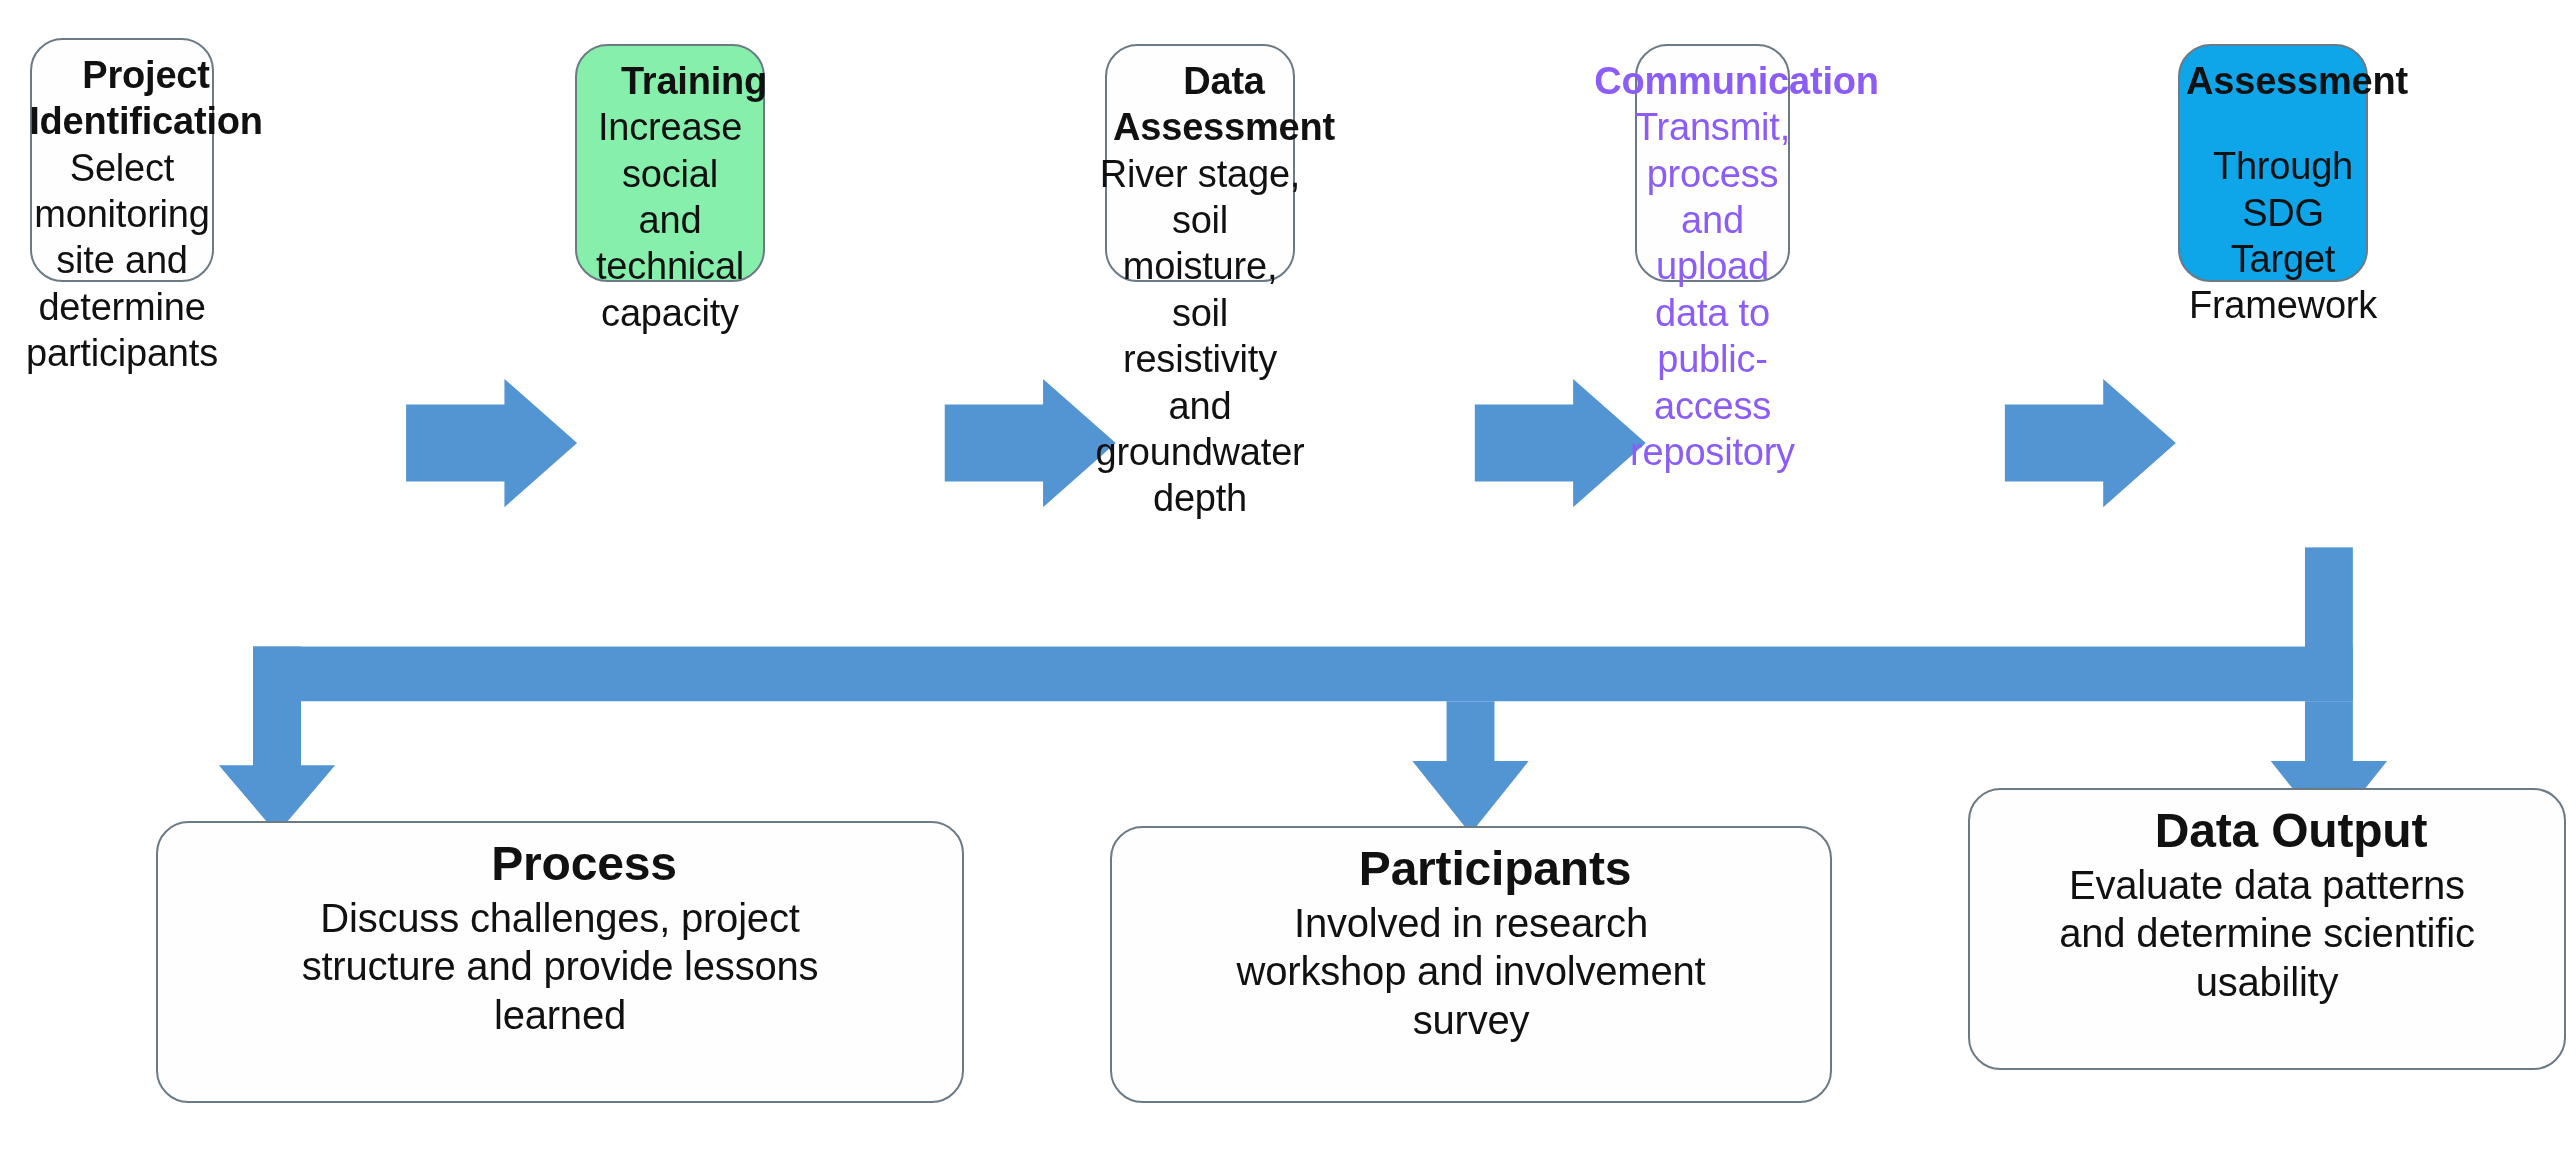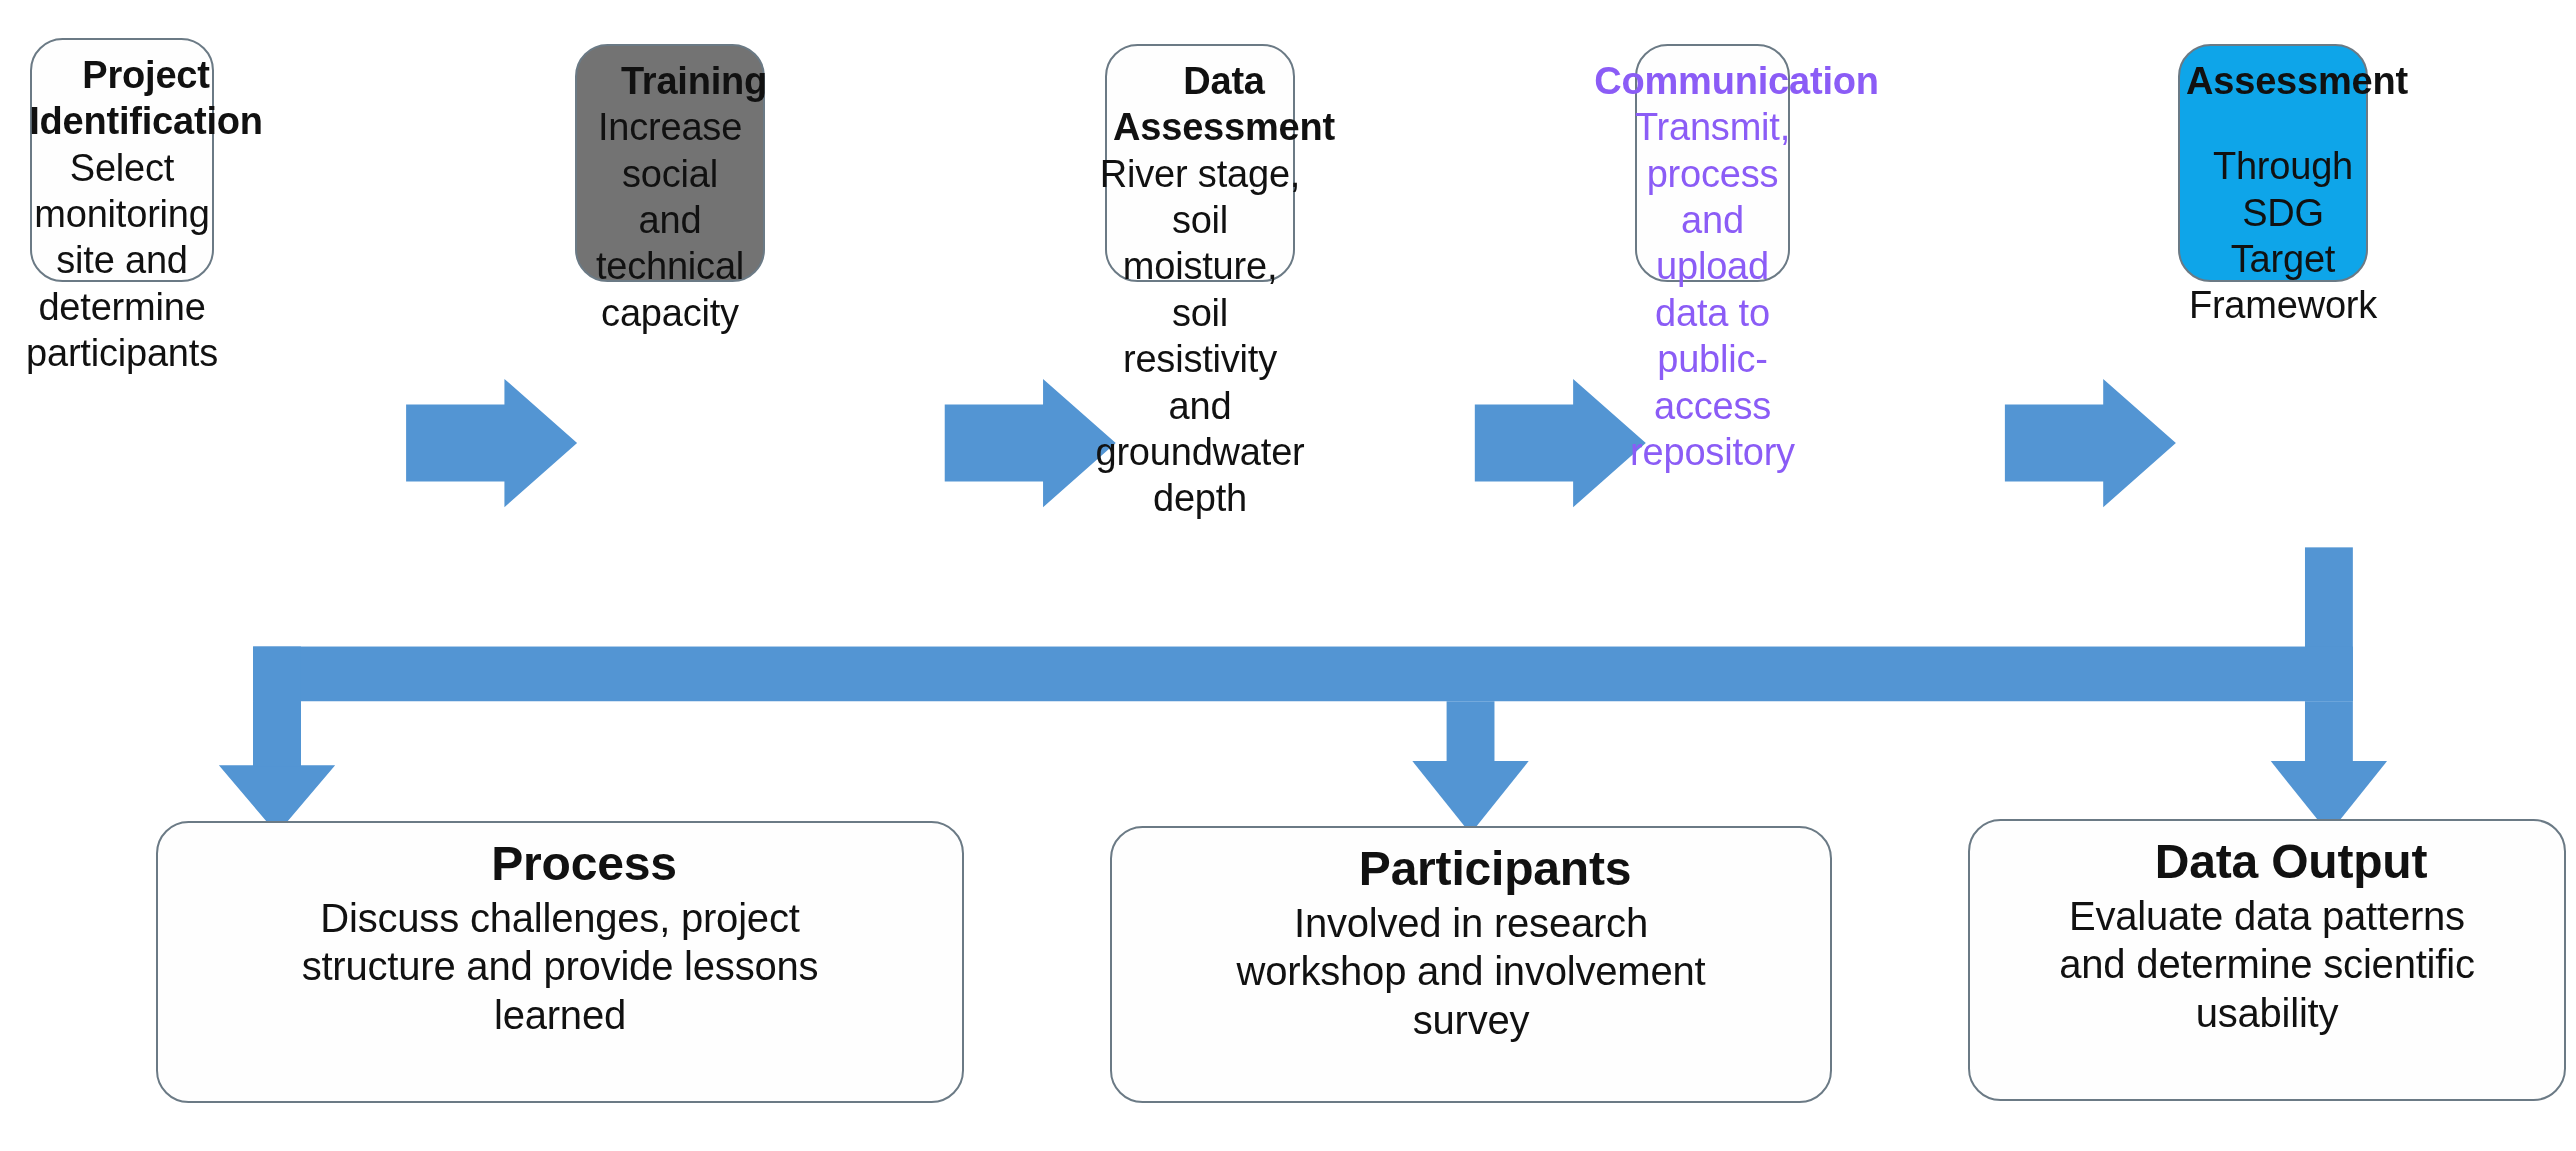--- a/index.html
+++ b/index.html
@@ -99,21 +99,21 @@
   <div class="node" style="left: 30px; top: 38px; width: 184px; height: 244px; border-color: rgb(107, 122, 133); background: rgb(254, 254, 254); color: rgb(17, 17, 17);">
     <div class="title">Project
 Identification</div>
     <div class="body">Select
 monitoring
 site and
 determine
 participants</div>
   </div>
 
-  <div class="node" style="left: 575px; top: 44px; width: 190px; height: 238px; border-color: rgb(107, 122, 133); background: #737373; color: rgb(17, 17, 17);">
+  <div class="node" style="left: 575px; top: 44px; width: 190px; height: 238px; border-color: rgb(107, 122, 133); background: #86efac; color: rgb(17, 17, 17);">
     <div class="title">Training</div>
     <div class="body">Increase
 social and
 technical
 capacity</div>
   </div>
 
   <div class="node" style="left: 1105px; top: 44px; width: 190px; height: 238px; border-color: rgb(107, 122, 133); background: rgb(254, 254, 254); color: rgb(17, 17, 17);">
     <div class="title">Data Assessment</div>
     <div class="body">River stage,
@@ -147,21 +147,21 @@
 learned</div>
   </div>
 
   <div class="node bottom" style="left: 1110px; top: 826px; width: 722px; height: 277px; border-color: rgb(107, 122, 133); background: rgb(254, 254, 254); color: rgb(17, 17, 17);">
     <div class="title">Participants</div>
     <div class="body">Involved in research
 workshop and involvement
 survey</div>
   </div>
 
-  <div class="node bottom" style="left: 1968px; top: 819px; width: 598px; height: 282px; border-color: rgb(107, 122, 133); background: rgb(254, 254, 254); color: rgb(17, 17, 17);">
+  <div class="node bottom" style="left: 1968px; top: 788px; width: 598px; height: 282px; border-color: rgb(107, 122, 133); background: rgb(254, 254, 254); color: rgb(17, 17, 17);">
     <div class="title">Data Output</div>
     <div class="body">Evaluate data patterns
 and determine scientific
 usability</div>
   </div>
 
 </div>
 
 
 </body></html>

